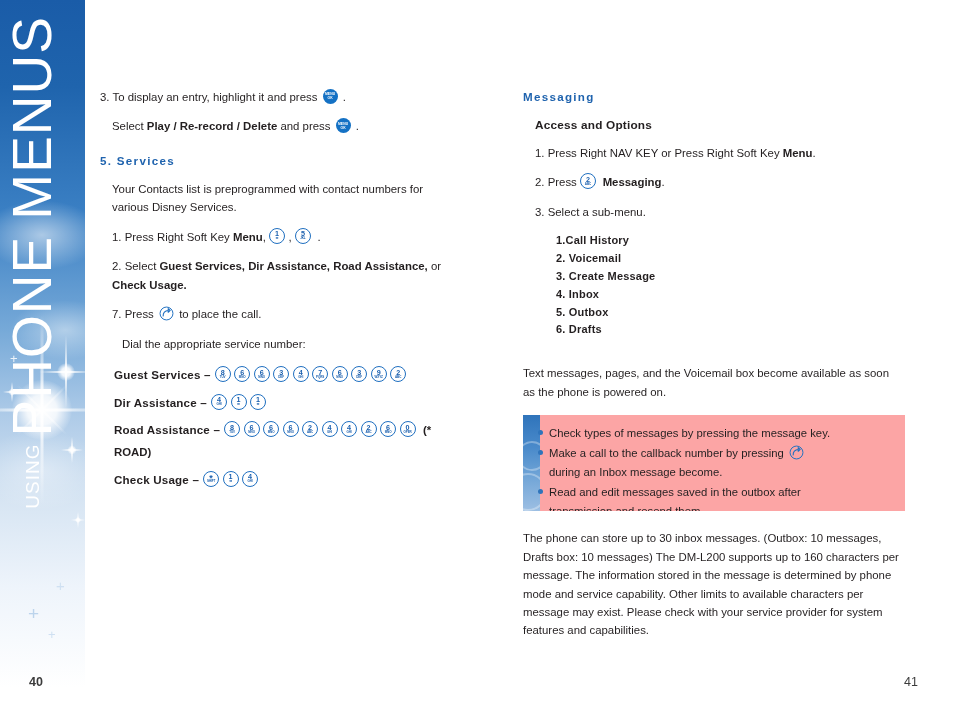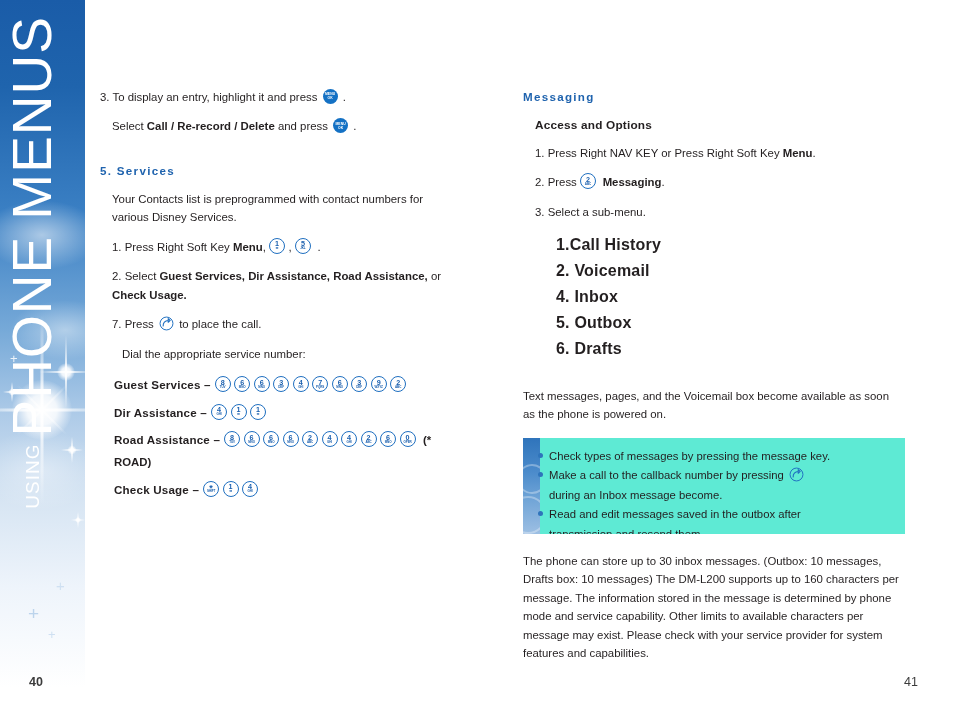--- a/index.html
+++ b/index.html
@@ -159,21 +159,21 @@
     margin: 0 0 9px 0;
   }
   b, .b { font-weight: bold; }
 
   .indent  { padding-left: 12px; }
   .indent2 { padding-left: 22px; }
 
   .menu-list { padding-left: 33px; margin: 10px 0 12px 0; }
   .menu-list div {
     font-weight: bold;
-    font-size: 16px;
+    font-size: 11px;
     letter-spacing: .2px;
     line-height: 1.62;
   }
 
   
   .ico-menuok {
     display: inline-block;
     width: 15px; height: 15px;
     border-radius: 50%;
     background: #1471c4;
@@ -244,21 +244,21 @@
     font-size: 11.6px;
     letter-spacing: .2px;
     margin-right: 4px;
   }
   .road-tag { font-weight: bold; font-size: 11.4px; margin-left: 4px; }
 
   
   #note-box {
     position: relative;
     margin: 14px 0 0 0;
-    background: #5eead4;
+    background: #fca5a5;
     height: 96px;
     box-sizing: border-box;
     overflow: hidden;
   }
   #note-stripe {
     position: absolute;
     left: 0; top: 0;
     width: 17px; height: 100%;
     background: linear-gradient(to bottom, #2f74bb 0%, #4b8bcb 35%, #6ea3d6 62%, #9dbfe3 100%);
     overflow: hidden;
@@ -353,30 +353,30 @@
     <span>3. To display an entry, highlight it and press</span>
     <span class="ico-menuok">
       <i class="t">MENU</i>
       <i class="b">OK</i>
     </span>
     <span>.</span>
   </p>
 
   <p class="blk indent">
     <span>Select</span>
-    <b>Call / Re-record / Delete</b>
+    <b>Play / Re-record / Delete</b>
     <span>and press</span>
     <span class="ico-menuok">
       <i class="t">MENU</i>
       <i class="b">OK</i>
     </span>
     <span>.</span>
   </p>
 
-  <p class="hd-blue" style="margin-top:26px;">5. Services</p>
+  <p class="hd-blue" style="margin-top:16px;">5. Services</p>
 
   <p class="blk indent" style="width:330px;">Your Contacts list is preprogrammed with contact numbers for various Disney Services.</p>
 
   <p class="blk indent">
     <span>1. Press Right Soft Key</span>
     <b>Menu</b><span>,</span>
     <span class="key"><span class="n">1</span><span class="s">✉</span></span><span>,</span>
     <span class="key"><span class="n">5</span><span class="s">JKL</span></span>
     <span>.</span>
   </p>
@@ -426,20 +426,21 @@
     <span>2. Press</span>
     <span class="key"><span class="n">2</span><span class="s">ABC</span></span>
     <b>Messaging</b><span>.</span>
   </p>
 
   <p class="blk indent">3. Select a sub-menu.</p>
 
   <div class="menu-list" id="submenu-list">
       <div>1.Call History</div>
       <div>2. Voicemail</div>
+      <div>3. Create Message</div>
       <div>4. Inbox</div>
       <div>5. Outbox</div>
       <div>6. Drafts</div>
     </div>
 
   <p class="blk" style="width:378px;margin-top:25px;">Text messages, pages, and the Voicemail box become available as soon as the phone is powered on.</p>
 
   <div id="note-box">
     <div id="note-stripe">
       <span class="swirl s1"></span>

